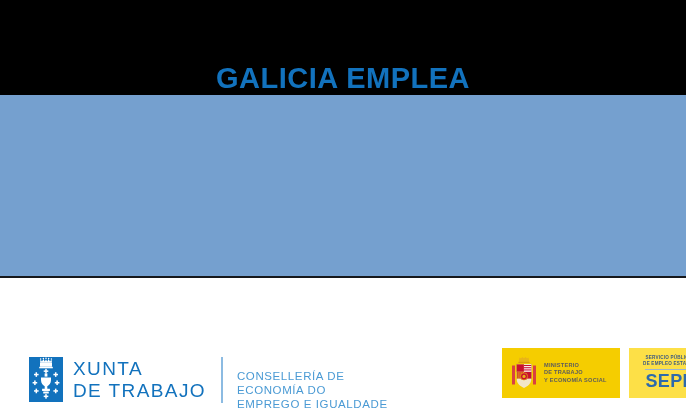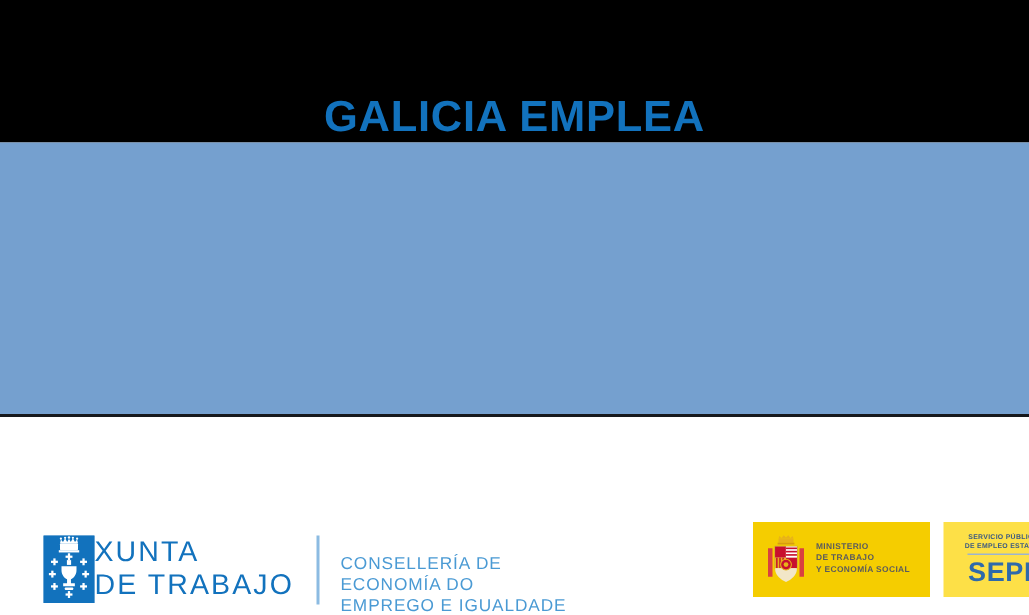--- a/index.html
+++ b/index.html
@@ -91,21 +91,21 @@
   .coat-galicia {
     width: 34px;
     height: 45px;
     background: #1272bd;
     position: relative;
     flex: 0 0 auto;
   }
   .coat-galicia svg { display: block; }
 
   .xunta-wordmark {
-    margin-left: 0;
+    margin-left: 10px;
     color: #1272bd;
     font-size: 19px;
     font-weight: normal;
     line-height: 22px;
     letter-spacing: 1.4px;
     white-space: nowrap;
   }
 
   .logo-divider {
     width: 2px;

